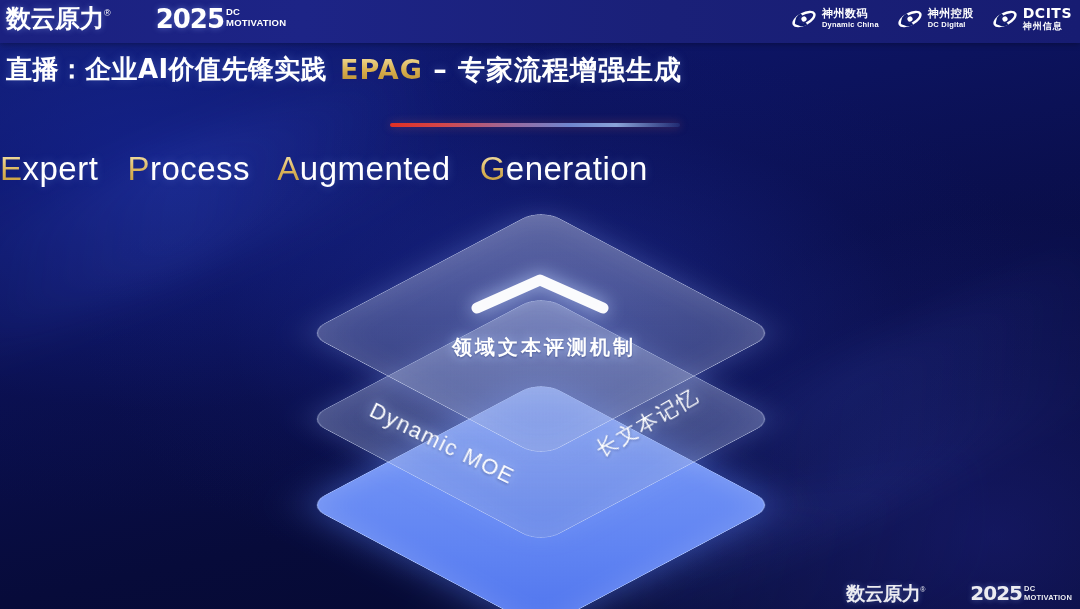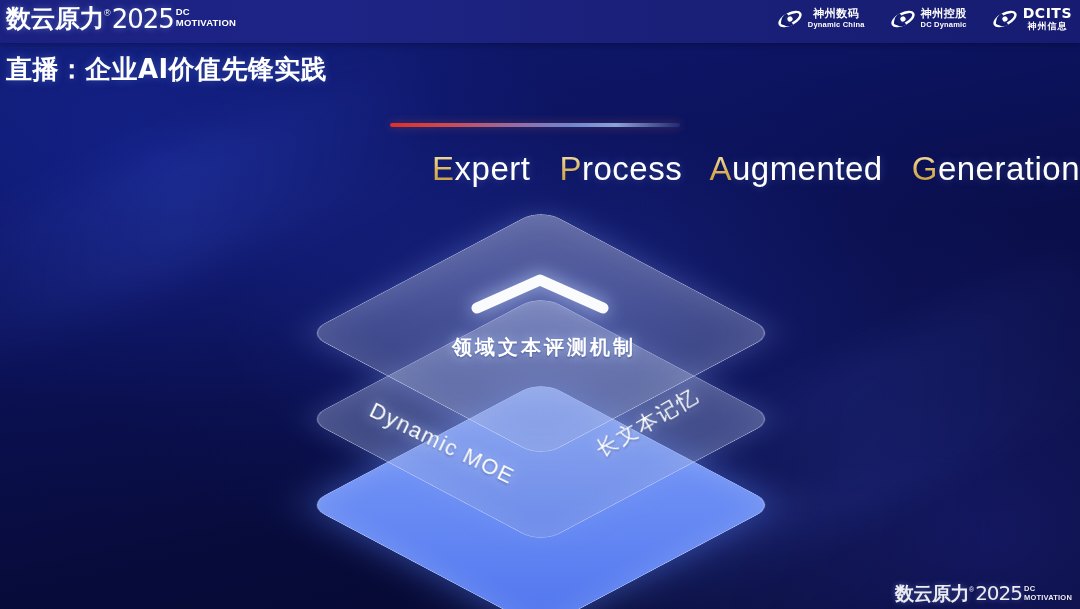--- a/index.html
+++ b/index.html
@@ -62,46 +62,46 @@
   }
   .brand-reg {
     font-size: 9px;
     color: #fff;
     line-height: 14px;
     margin: 2px 1px 0 0;
   }
   .brand-year {
     font-family: "DejaVu Sans", sans-serif;
     font-size: 26px;
-    font-weight: 400;
+    font-weight: 700;
     color: #ffffff;
     letter-spacing: -1px;
     line-height: 30px;
     text-shadow: 0 0 6px rgba(150,180,255,0.45);
+    margin-left: 44px;
   }
   .brand-sub {
     display: flex;
     flex-direction: column;
     margin-left: 2px;
     margin-top: 3px;
   }
   .brand-sub .l1 {
     font-size: 9.5px; font-weight: 700; color: #fff; line-height: 10px; letter-spacing: .2px;
   }
   .brand-sub .l2 {
     font-size: 9.5px; font-weight: 700; color: #fff; line-height: 11px; letter-spacing: .2px;
   }
 
   .partner-logos {
     position: absolute;
     right: 8px; top: 6px;
     display: flex;
     align-items: center;
-    gap: 25px;
-    text-align: center;
+    gap: 18px;
   }
   .partner {
     display: flex;
     align-items: center;
     gap: 5px;
   }
   .swirl { display:block; }
   .partner-text { display: flex; flex-direction: column; line-height: 1; }
   .partner-cn {
     font-family: "DejaVu Sans", sans-serif;
@@ -160,21 +160,21 @@
     width: 290px; height: 4px;
     border-radius: 2px;
     background: linear-gradient(90deg, #e03024 0%, #d4474a 18%, #9b6a9e 42%, #6f86cf 62%, #8aa3d8 78%, rgba(140,170,220,0.15) 100%);
     box-shadow: 0 0 10px rgba(180,90,90,0.45);
     z-index: 15;
   }
 
   .title-en {
     position: absolute;
     left: 0; right: 0; top: 150px;
-    text-align: right;
+    text-align: left;
     font-family: "Liberation Sans", sans-serif;
     font-size: 33px;
     font-weight: 400;
     letter-spacing: 0.5px;
     white-space: nowrap;
     z-index: 15;
   }
   .title-en .cap {
     background: linear-gradient(180deg, #f7e9b6 0%, #dcb55b 55%, #c39734 100%);
     -webkit-background-clip: text;
@@ -349,21 +349,21 @@
           <svg class="swirl" width="26" height="24" viewBox="0 0 26 24">
             <g transform="rotate(-28 13 12)">
               <ellipse cx="13" cy="12" rx="11.5" ry="5.2" fill="none" stroke="#ffffff" stroke-width="2.4"></ellipse>
               <path d="M13 6.8 C8.2 6.8 5.4 9 5.4 12 C5.4 15 8.2 17.2 13 17.2" fill="none" stroke="#0e1a6e" stroke-width="2.8"></path>
               <circle cx="13" cy="12" r="2.6" fill="#ffffff"></circle>
             </g>
           </svg>
         </span>
         <span class="partner-text">
           <span class="partner-cn">神州控股</span>
-          <span class="partner-en">DC Dynamic</span>
+          <span class="partner-en">DC Digital</span>
         </span>
       </div>
 
       <div class="partner">
         <span>
           <svg class="swirl" width="26" height="24" viewBox="0 0 26 24">
             <g transform="rotate(-28 13 12)">
               <ellipse cx="13" cy="12" rx="11.5" ry="5.2" fill="none" stroke="#ffffff" stroke-width="2.4"></ellipse>
               <path d="M13 6.8 C8.2 6.8 5.4 9 5.4 12 C5.4 15 8.2 17.2 13 17.2" fill="none" stroke="#0e1a6e" stroke-width="2.8"></path>
               <circle cx="13" cy="12" r="2.6" fill="#ffffff"></circle>
@@ -374,20 +374,23 @@
           <span class="partner-cn big">DCITS</span>
           <span class="partner-en cn-small">神州信息</span>
         </span>
       </div>
 
     </div>
   </div>
 
   <div class="live-label">直播：企业AI价值先锋实践</div>
 
+  <div class="title-cn">
+    <span class="gold">EPAG</span><span class="white"> – 专家流程增强生成</span>
+  </div>
 
   <div class="divider"></div>
 
   <div class="title-en">
     <span><span class="cap">E</span><span class="rest">xpert</span></span>
     <span class="rest">&nbsp;</span>
     <span><span class="cap">P</span><span class="rest">rocess</span></span>
     <span class="rest">&nbsp;</span>
     <span><span class="cap">A</span><span class="rest">ugmented</span></span>
     <span class="rest">&nbsp;</span>

